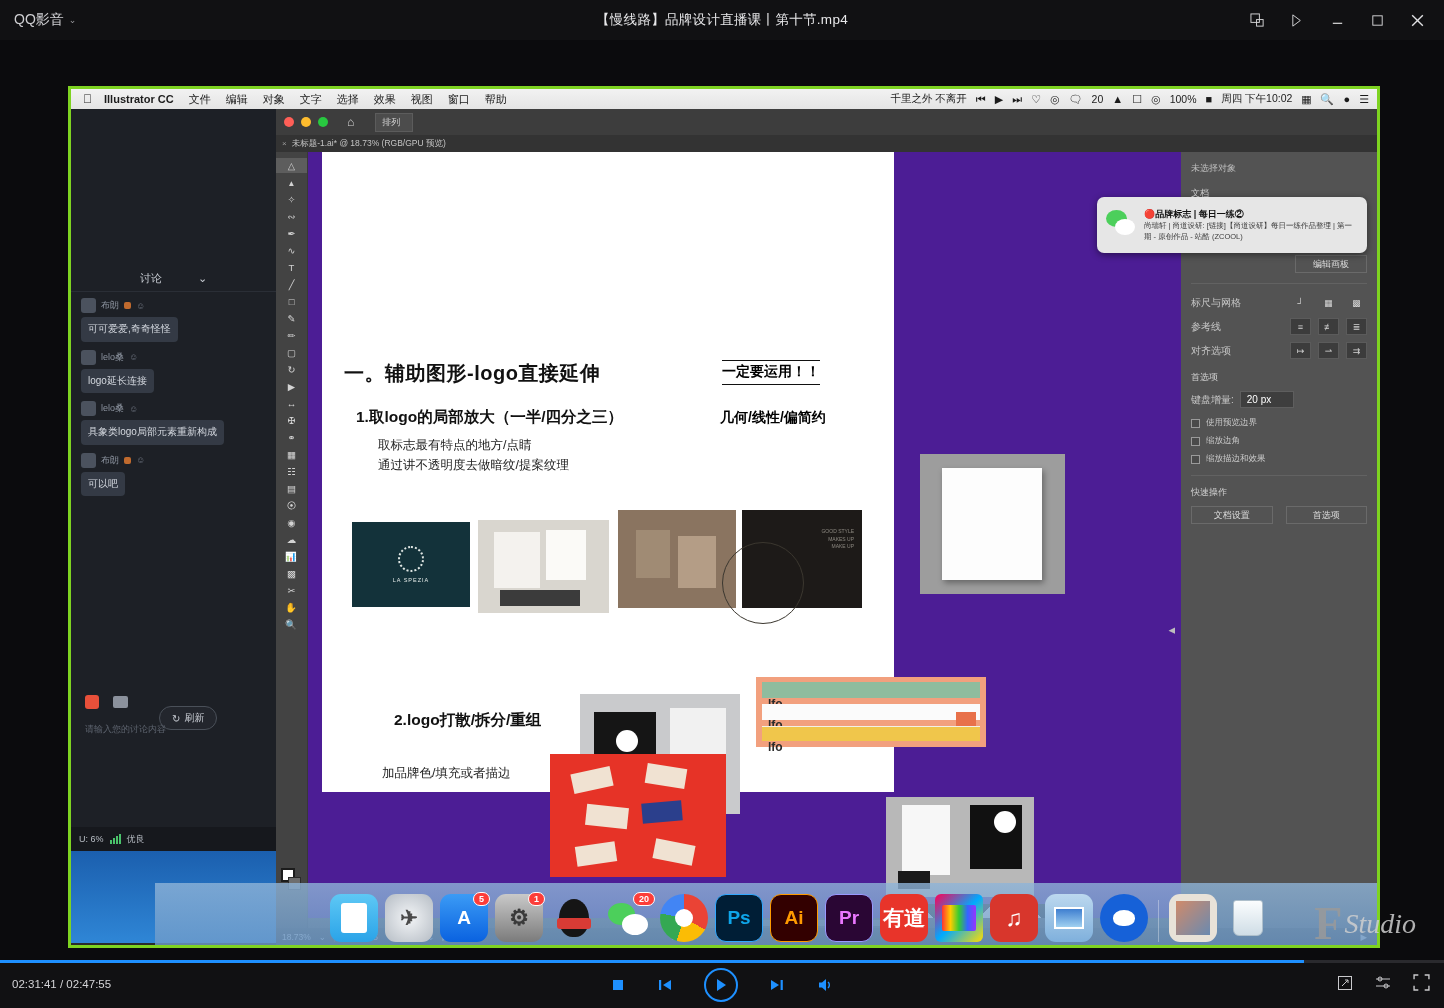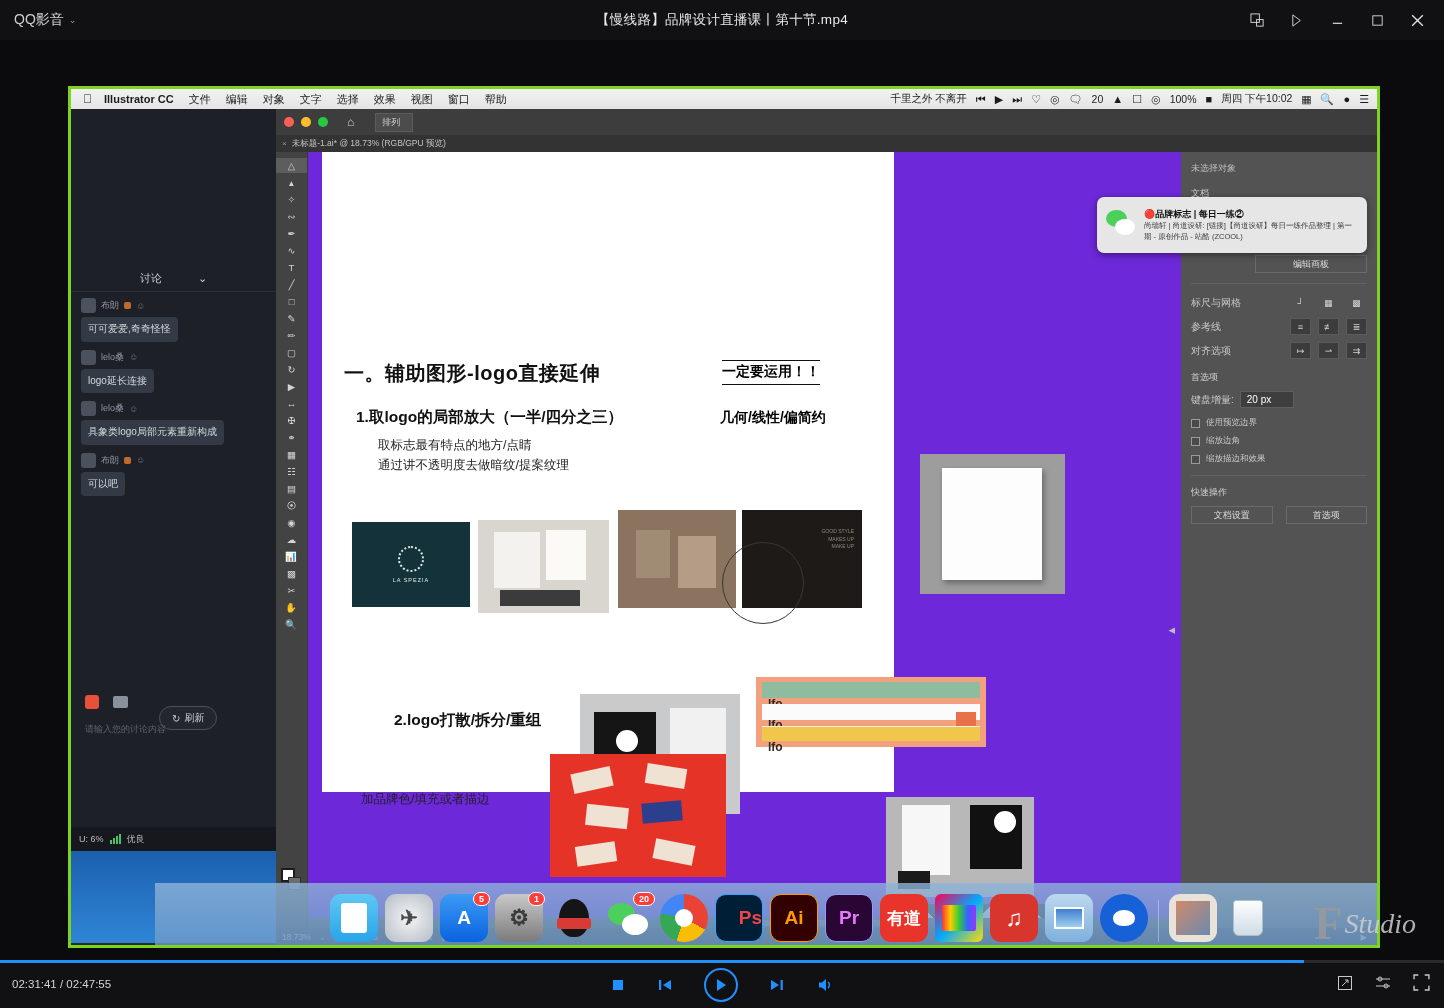--- a/index.html
+++ b/index.html
@@ -138,21 +138,21 @@
   .ai-tool{
     height:15px; display:flex; align-items:center; justify-content:center;
     color:#d3d3d3; font-size:9.5px; margin-bottom:2px;
   }
   .ai-tool.active{ background:#5d5d5d; }
   .swatch-blk{ position:absolute; left:5px; bottom:46px; width:14px;height:14px;background:#fff;border:2px solid #1c1c1c;}
   .swatch-non{ position:absolute; left:12px; bottom:38px; width:13px;height:13px;background:#6e6e6e;border:1px solid #2a2a2a;}
 
   .ai-canvas{
     position:absolute; left:32px; top:43px; right:196px; bottom:17px;
-    background:#6d28d9; overflow:hidden;
+    background:#4c1d95; overflow:hidden;
   }
   .artboard{
     position:absolute; left:14px; top:-40px; width:572px; height:680px; background:#fff;
   }
   .slide-txt{ position:absolute; color:#111; }
   .h1{ font-size:20px; font-weight:bold; letter-spacing:.5px; }
   .h2{ font-size:15.5px; font-weight:bold; }
   .body-txt{ font-size:12.5px; line-height:1.55; color:#222;}
   .note-box{ position:absolute; font-size:14px; font-weight:bold;}
   .underline2{ border-bottom:1.5px solid #111; padding-bottom:3px; }
@@ -462,21 +462,21 @@
           <div class="thumb" style="left:296px; top:398px; width:118px; height:98px; background:#8a7460;">
             <div style="position:absolute; left:18px; top:20px; width:34px;height:48px;background:#a08b74;"></div>
             <div style="position:absolute; left:60px; top:26px; width:38px;height:52px;background:#b49d86;"></div>
           </div>
           <div class="thumb" style="left:420px; top:398px; width:120px; height:98px; background:#1d1a18;">
             <div style="position:absolute; right:8px; top:18px; color:#8c8880; font-size:5px; text-align:right; line-height:1.5;">GOOD STYLE<br>MAKES UP<br>MAKE UP</div>
             <div style="position:absolute; left:-20px; bottom:-16px; width:82px;height:82px;border:1px solid #3b372f;border-radius:50%;"></div>
           </div>
 
           <div class="slide-txt h2" style="left:72px; top:598px;">2.logo打散/拆分/重组</div>
-          <div class="slide-txt body-txt" style="left:39px; top:652px;margin-top:26px;">加品牌色/填充或者描边</div>
+          <div class="slide-txt body-txt" style="left:60px; top:652px;">加品牌色/填充或者描边</div>
 
           <div class="thumb" style="left:258px; top:582px; width:160px; height:120px; background:#c9cacc;">
             <div style="position:absolute; left:14px; top:18px; width:62px;height:62px;background:#151515;"></div>
             <div style="position:absolute; left:36px; top:36px; width:22px;height:22px;border-radius:50%;background:#fff;"></div>
             <div style="position:absolute; right:14px; top:14px; width:56px;height:72px;background:#f1f1f1;"></div>
           </div>
         </div>
 
         <div class="thumb" style="left:612px; top:302px; width:145px; height:140px; background:#9d9d9d;">
           <div style="position:absolute; left:22px; top:14px; width:100px;height:112px;background:#fdfdfd; box-shadow:2px 3px 6px rgba(0,0,0,.35);"></div>
@@ -538,21 +538,21 @@
         <div class="p-row">
           <span class="p-label">画板:</span>
           <span class="p-select">
             <span>5</span>
             <span>⌄</span>
           </span>
           <span class="p-step">◀</span>
           <span class="p-step">▶</span>
         </div>
         <div class="p-row">
-          <span class="p-btn" style="width:112px;">编辑画板</span>
+          <span class="p-btn" style="width:72px;">编辑画板</span>
         </div>
 
         <div class="p-divider"></div>
         <div class="p-row">
           <span class="p-label" style="margin-right:auto;">标尺与网格</span>
           <span class="p-icons">
             <span class="p-ic plain">┘</span>
             <span class="p-ic plain">▦</span>
             <span class="p-ic plain">▩</span>
           </span>
@@ -648,30 +648,30 @@
         </span>
       </span>
       <span class="dock-ic" style="background:transparent;">
         <span style="position:absolute;left:3px;top:9px;width:27px;height:22px;border-radius:50%;background:#4ccf5b;"></span>
         <span style="position:absolute;left:17px;top:20px;width:26px;height:21px;border-radius:50%;background:#fff;"></span>
         <span class="dock-badge">20</span>
       </span>
       <span class="dock-ic" style="background:conic-gradient(#ea4335 0 33%,#fbbc05 33% 55%,#34a853 55% 78%,#4285f4 78% 100%); border-radius:50%;">
         <span style="width:18px;height:18px;border-radius:50%;background:#fff;"></span>
       </span>
-      <span class="dock-ic" style="background:#001e36;border:1px solid #31a8ff;color:#ef4444;justify-content:flex-end;">
+      <span class="dock-ic" style="background:#001e36;border:1px solid #31a8ff;color:#0ea5e9;">
         <span>Ps</span>
       </span>
       <span class="dock-ic" style="background:#330000;border:1px solid #ff9a00;color:#ff9a00;">
         <span>Ai</span>
       </span>
       <span class="dock-ic" style="background:#2a0634;border:1px solid #9999ff;color:#ea77ff;">
         <span>Pr</span>
       </span>
-      <span class="dock-ic" style="background:#e8342a;color:#fff;font-size:17px;">
+      <span class="dock-ic" style="background:#e8342a;color:#fff;font-size:21px;">
         <span>有道</span>
       </span>
       <span class="dock-ic" style="background:linear-gradient(135deg,#f05,#0af,#fd0); border-radius:6px;">
         <span style="width:34px;height:26px;background:linear-gradient(90deg,#f33,#fc0,#3c3,#36f,#93f);border-radius:2px;"></span>
       </span>
       <span class="dock-ic" style="background:#d8362c; color:#fff; font-size:23px;">♫</span>
       <span class="dock-ic" style="background:linear-gradient(#bcd8ef,#7fb0dc);">
         <span style="width:30px;height:22px;background:linear-gradient(#3f7fd0,#9fd0f0);border:2px solid #fff;"></span>
       </span>
       <span class="dock-ic" style="background:#1661d8; border-radius:50%;">

